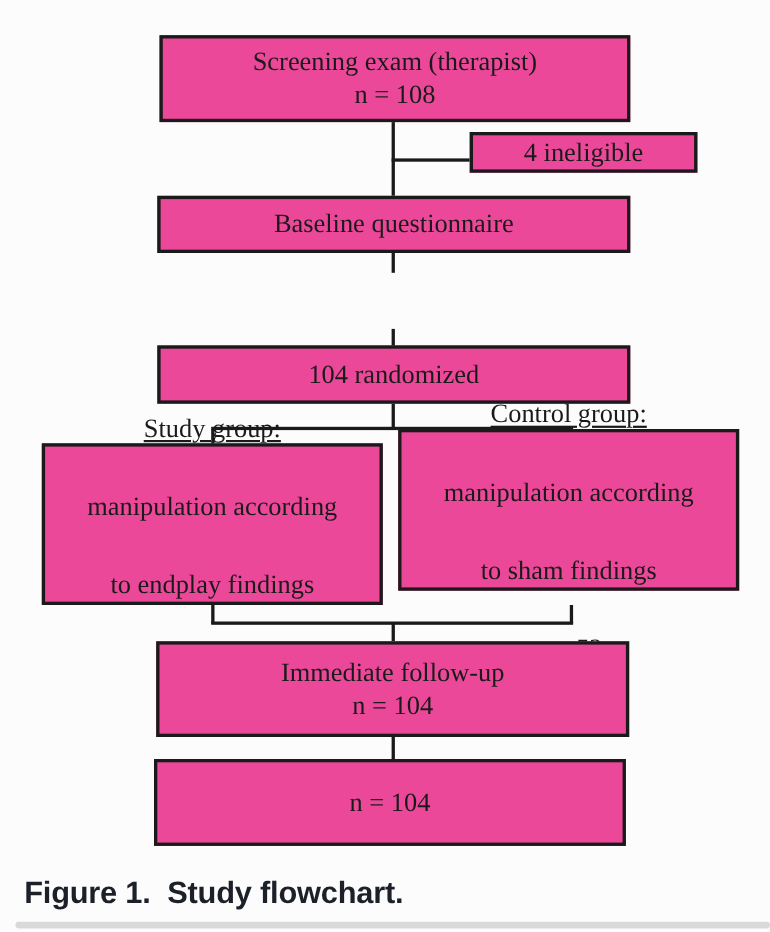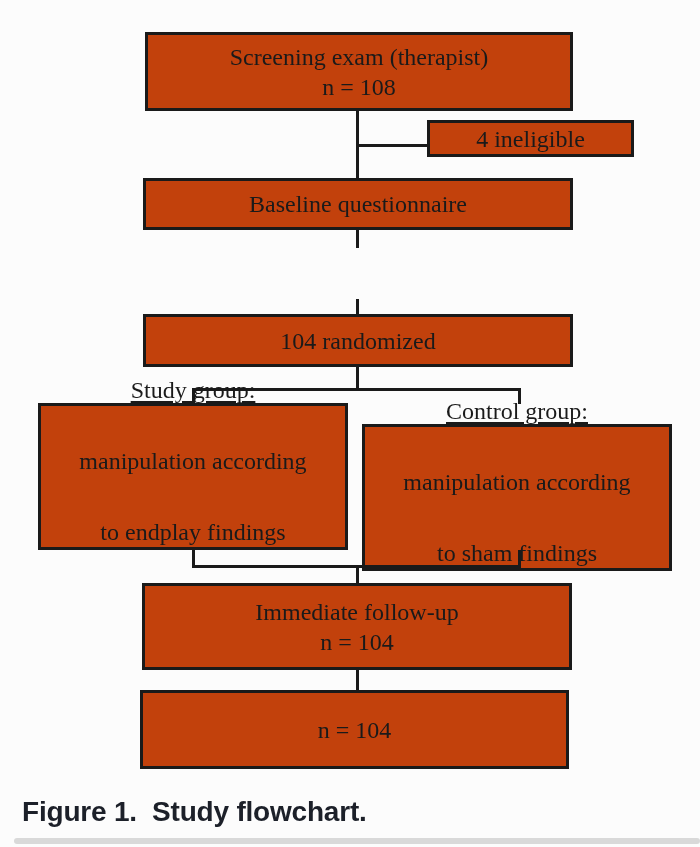--- a/index.html
+++ b/index.html
@@ -19,21 +19,21 @@
   .flowchart {
     position: absolute;
     left: 0; top: 0;
     width: 700px;
     height: 790px;
   }
   .box {
     position: absolute;
     box-sizing: border-box;
     border: 3px solid var(--line, #1a1a1a);
-    background: #c2410c;
+    background: #ec4899;
     display: flex;
     flex-direction: column;
     align-items: center;
     justify-content: center;
     text-align: center;
   }
   .tline {
     font-size: 24px;
     line-height: 30px;
     white-space: nowrap;
@@ -109,21 +109,21 @@
     <div class="conn" style="left:192px;top:390px;width:3px;height:14px"></div>
     <div class="conn" style="left:518px;top:390px;width:3px;height:14px"></div>
 
     <div class="box group-box" style="left:38px;top:403px;width:310px;height:147px">
       <div class="tline group-heading">Study group:</div>
       <div class="tline">manipulation according</div>
       <div class="tline">to endplay findings</div>
       <div class="tline">n = 52</div>
     </div>
 
-    <div class="box group-box" style="left:362px;top:424px;width:310px;height:147px">
+    <div class="box group-box" style="left:362px;top:390px;width:310px;height:147px">
       <div class="tline group-heading">Control group:</div>
       <div class="tline">manipulation according</div>
       <div class="tline">to sham findings</div>
       <div class="tline">n = 52</div>
     </div>
 
     <div class="conn" style="left:192px;top:550px;width:3px;height:17px"></div>
     <div class="conn" style="left:518px;top:550px;width:3px;height:17px"></div>
     <div class="conn" style="left:192px;top:565px;width:329px;height:3px"></div>
     <div class="conn" style="left:356px;top:567px;width:3px;height:16px"></div>

